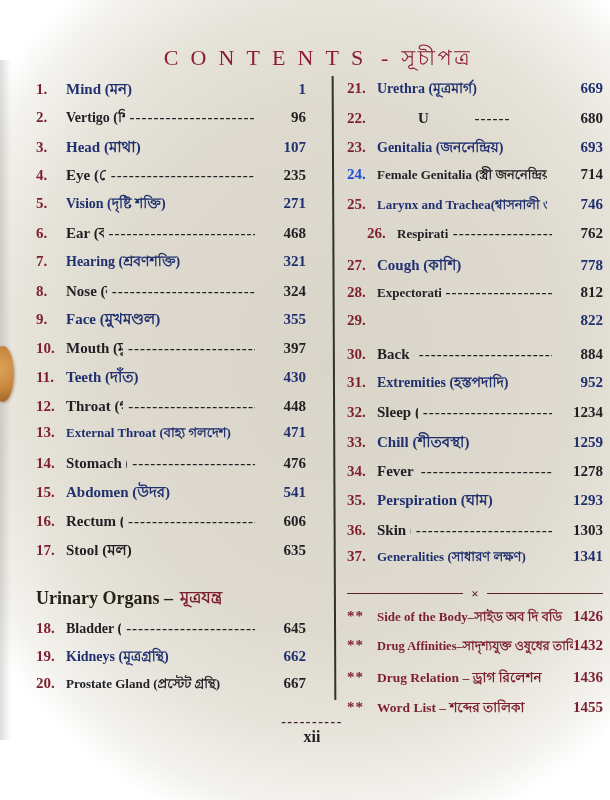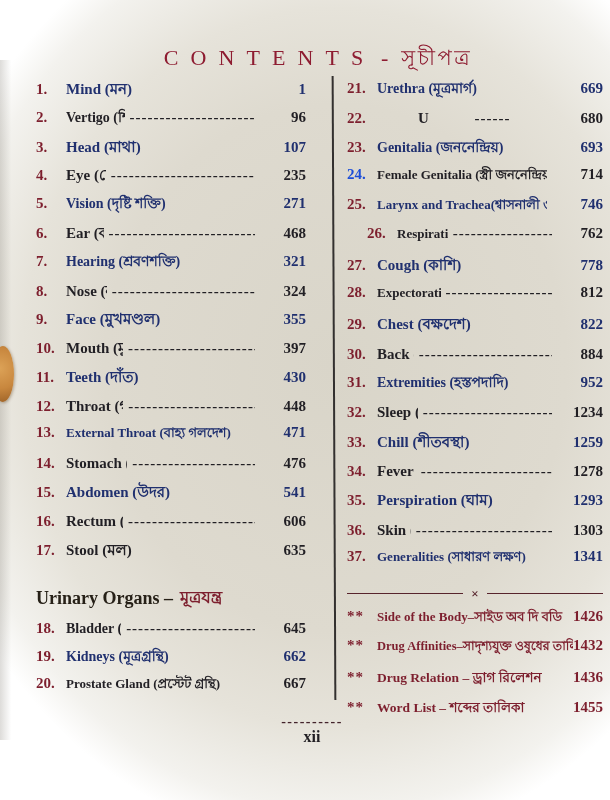--- a/index.html
+++ b/index.html
@@ -271,21 +271,20 @@
         <span class="pg">778</span>
       </div>
       <div class="row" style="color: rgb(33, 31, 36);">
         <span class="num" style="color: rgb(125, 31, 46);">28.</span>
         <span class="label" style="font-size: 13px;">Expectoration (গয়ের উঠা)</span>
         <span class="leader">----------------------------------------</span>
         <span class="pg">812</span>
       </div>
       <div class="row" style="color: rgb(32, 48, 111);">
         <span class="num" style="color: rgb(125, 31, 46);">29.</span>
-        <span class="label">Chest (বক্ষদেশ)</span>
         <span class="leader"></span>
         <span class="pg">822</span>
       </div>
       <div class="row" style="color: rgb(33, 31, 36);">
         <span class="num" style="color: rgb(125, 31, 46);">30.</span>
         <span class="label">Back (পৃষ্ঠ)</span>
         <span class="leader">----------------------------------------</span>
         <span class="pg">884</span>
       </div>
       <div class="row" style="color: rgb(32, 48, 111);">

